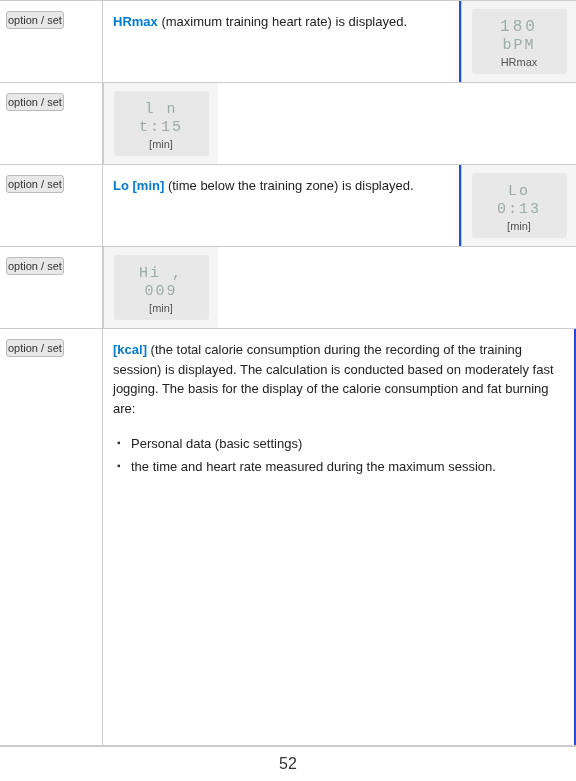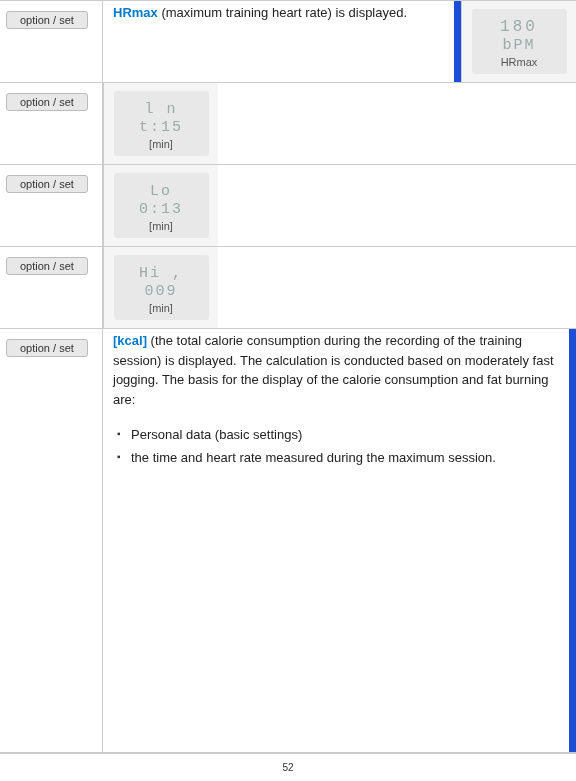--- a/index.html
+++ b/index.html
@@ -34,30 +34,30 @@
       padding: 10px 6px;
       display: flex;
       align-items: flex-start;
       justify-content: flex-start;
     }
 
     .option-badge {
       background: #e8e8e8;
       border: 1px solid #bbb;
       border-radius: 3px;
-      padding: 2px 13px;
+      padding: 2px 1px;
       font-size: 11px;
       color: #333;
       white-space: nowrap;
     }
 
     .cell-description {
       flex: 1;
-      border-right: 7px solid #1d4ed8;
-      padding: 2px 10px;
+      border-right: 2px solid #1d4ed8;
+      padding: 11px 10px;
       line-height: 1.5;
       color: #222;
     }
 
     .cell-description b {
       font-weight: bold;
       color: #007acc;
     }
 
     .cell-display {
@@ -94,21 +94,21 @@
       position: absolute;
       left: 4px;
       color: #333;
       font-size: 10px;
       top: 1px;
     }
 
     .footer {
       text-align: center;
       padding: 8px;
-      font-size: 10px;
+      font-size: 16px;
       color: #333;
       border-top: 1px solid #ccc;
     }
 
     
     .display-svg {
       width: 95px;
       height: 65px;
     }
   </style>
@@ -148,20 +148,23 @@
           <text x="47" y="40" text-anchor="middle" font-family="Courier New" font-size="15" fill="#9aacaa" letter-spacing="2">t:15</text>
           <text x="47" y="57" text-anchor="middle" font-family="Arial" font-size="11" fill="#555">[min]</text>
         </svg>
       </div>
     </div>
   </div>
 
   <div class="row">
     <div class="cell-option">
       <span class="option-badge">option / set</span>
+    </div>
+    <div class="cell-description">
+      <b>Lo [min]</b> (time below the training zone) is displayed.
     </div>
     <div class="cell-display">
       <div class="display-inner">
         <svg class="display-svg" viewBox="0 0 95 65">
           <rect x="0" y="0" width="95" height="65" fill="#e8e8e8" rx="3"></rect>
           <text x="47" y="22" text-anchor="middle" font-family="Courier New" font-size="15" fill="#9aacaa" letter-spacing="2">Lo</text>
           <text x="47" y="40" text-anchor="middle" font-family="Courier New" font-size="15" fill="#9aacaa" letter-spacing="2">0:13</text>
           <text x="47" y="57" text-anchor="middle" font-family="Arial" font-size="11" fill="#555">[min]</text>
         </svg>
       </div>

